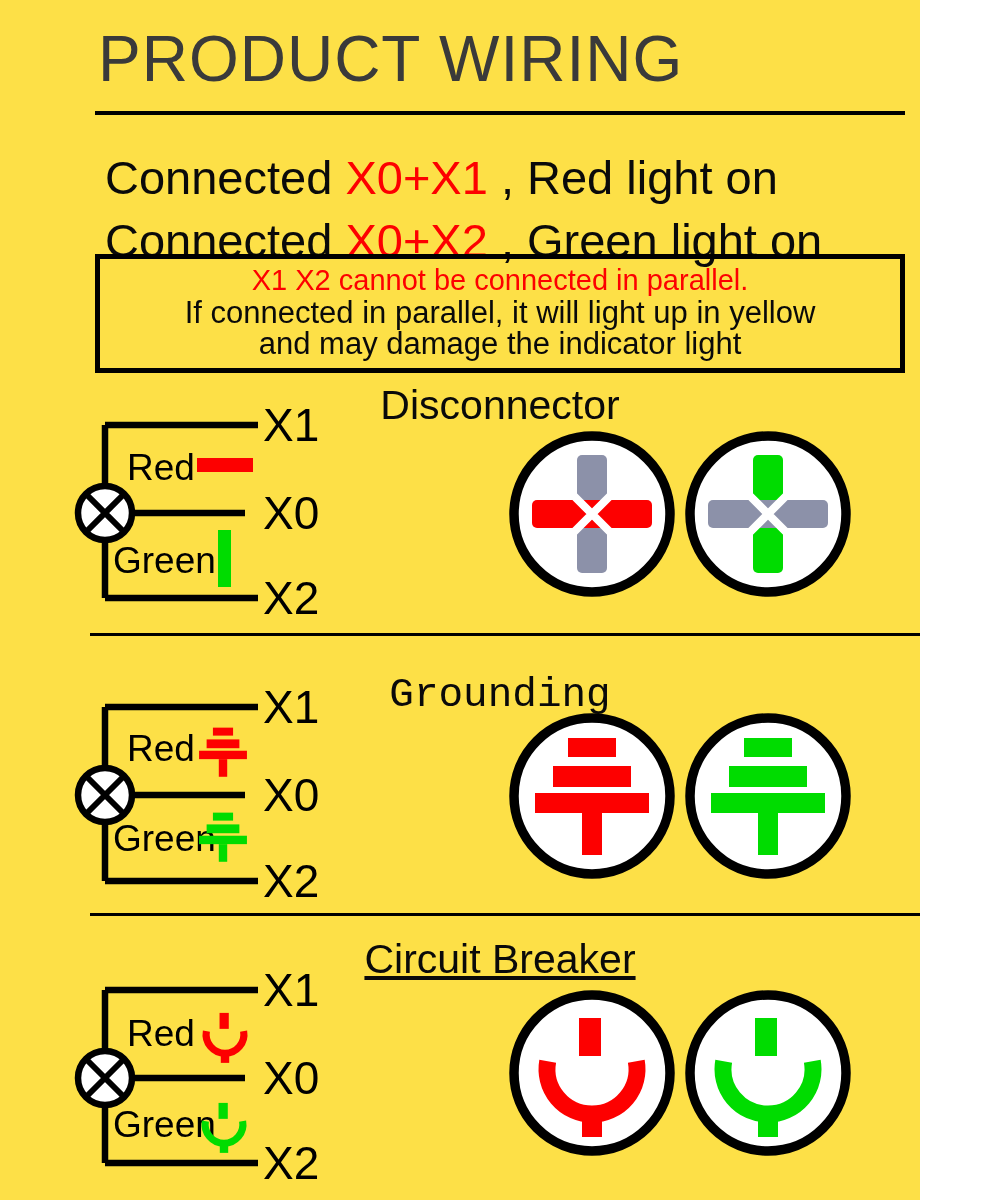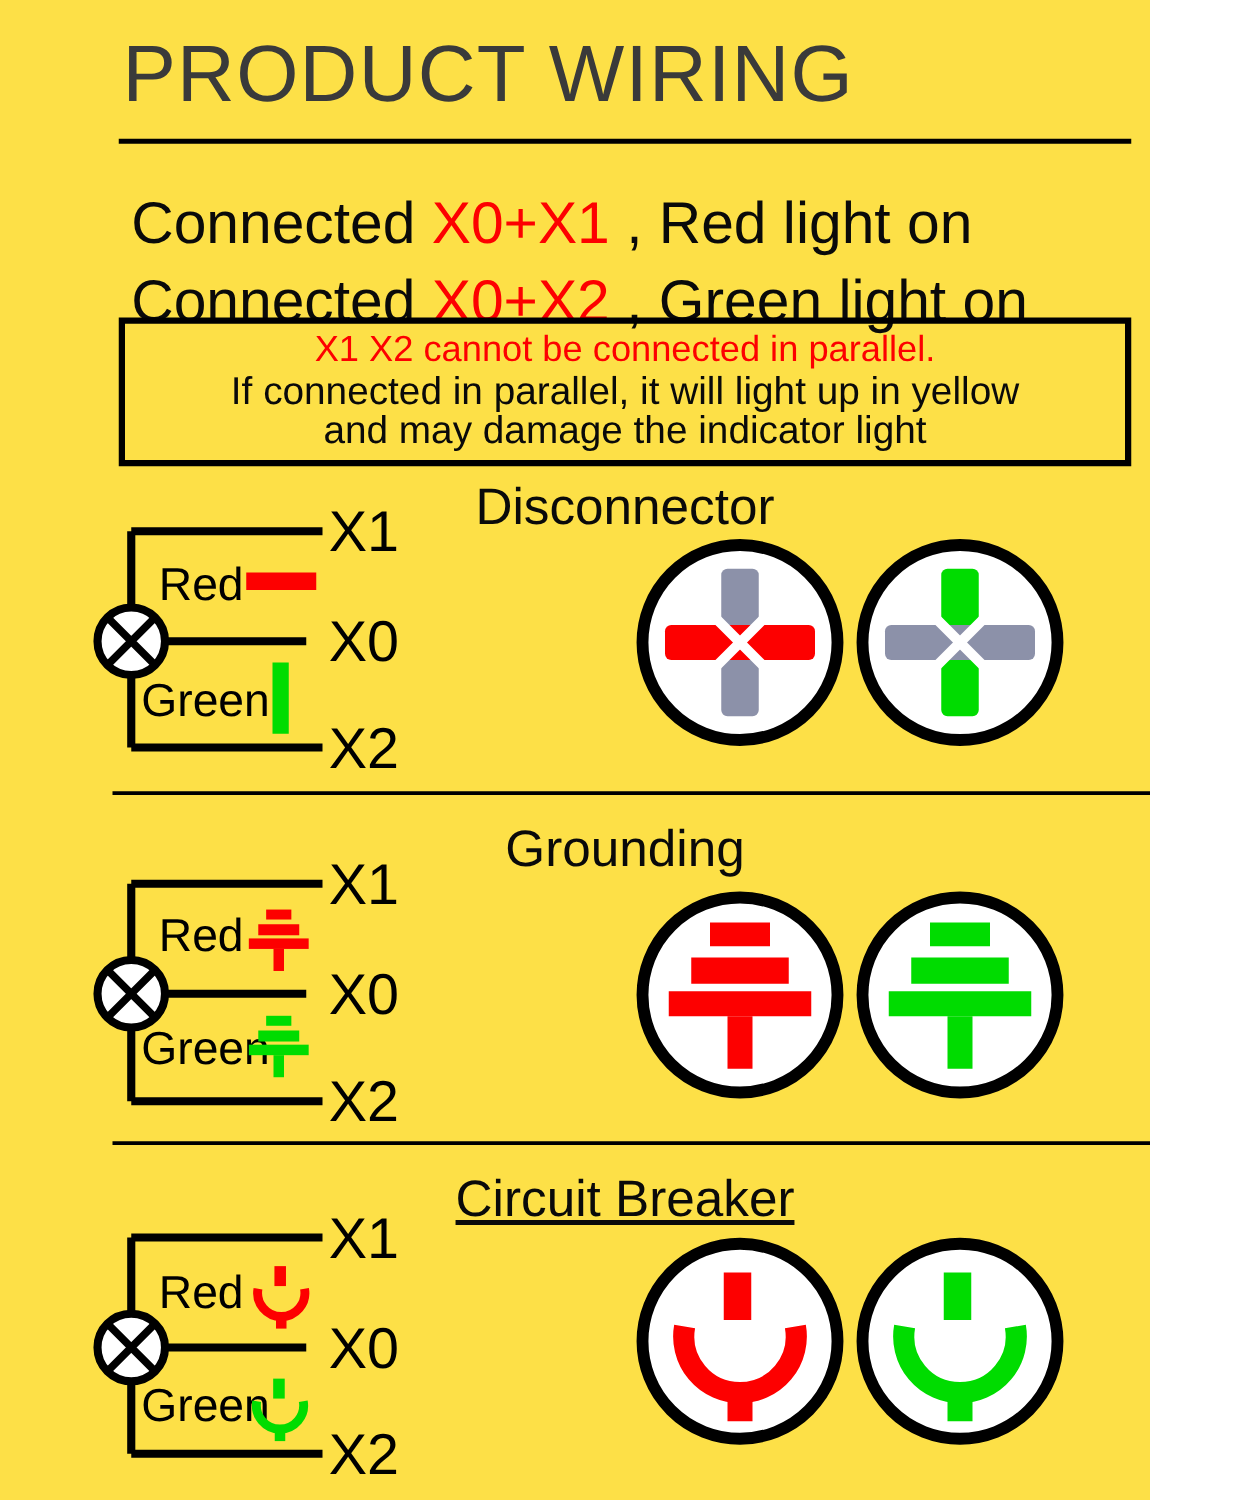--- a/index.html
+++ b/index.html
@@ -82,21 +82,21 @@
     <g>
       <circle class="lens" cx="708" cy="124" r="78"></circle>
       <rect class="fill-green" x="693" y="65" width="30" height="118" rx="5"></rect>
       <rect class="fill-gray" x="648" y="110" width="120" height="28" rx="5"></rect>
       <path class="xcut" d="M680 96 L736 152 M736 96 L680 152"></path>
     </g>
   </svg>
 
   <div class="abs divider" style="top:633px;"></div>
 
-  <div class="abs section-title" style="top:656px;">Grounding</div>
+  <div class="abs section-title" style="top:672px;font-family:Liberation Mono, monospace;">Grounding</div>
 
   <svg class="abs" style="left:60px; top:675px;" width="840" height="235" viewBox="0 0 840 235">
     <path class="wire" d="M45 32 H198 M45 120 H185 M45 206 H198 M45 32 V206"></path>
     <circle cx="45" cy="120" r="27" fill="#fff" stroke="#000" stroke-width="6.5"></circle>
     <path d="M26 101 L64 139 M64 101 L26 139" stroke="#000" stroke-width="6" fill="none"></path>
     <text x="203" y="48" font-size="46">X1</text>
     <text x="203" y="136" font-size="46">X0</text>
     <text x="203" y="222" font-size="46">X2</text>
     <text x="67" y="86" font-size="37">Red</text>
     <text x="53" y="176" font-size="37">Green</text>

